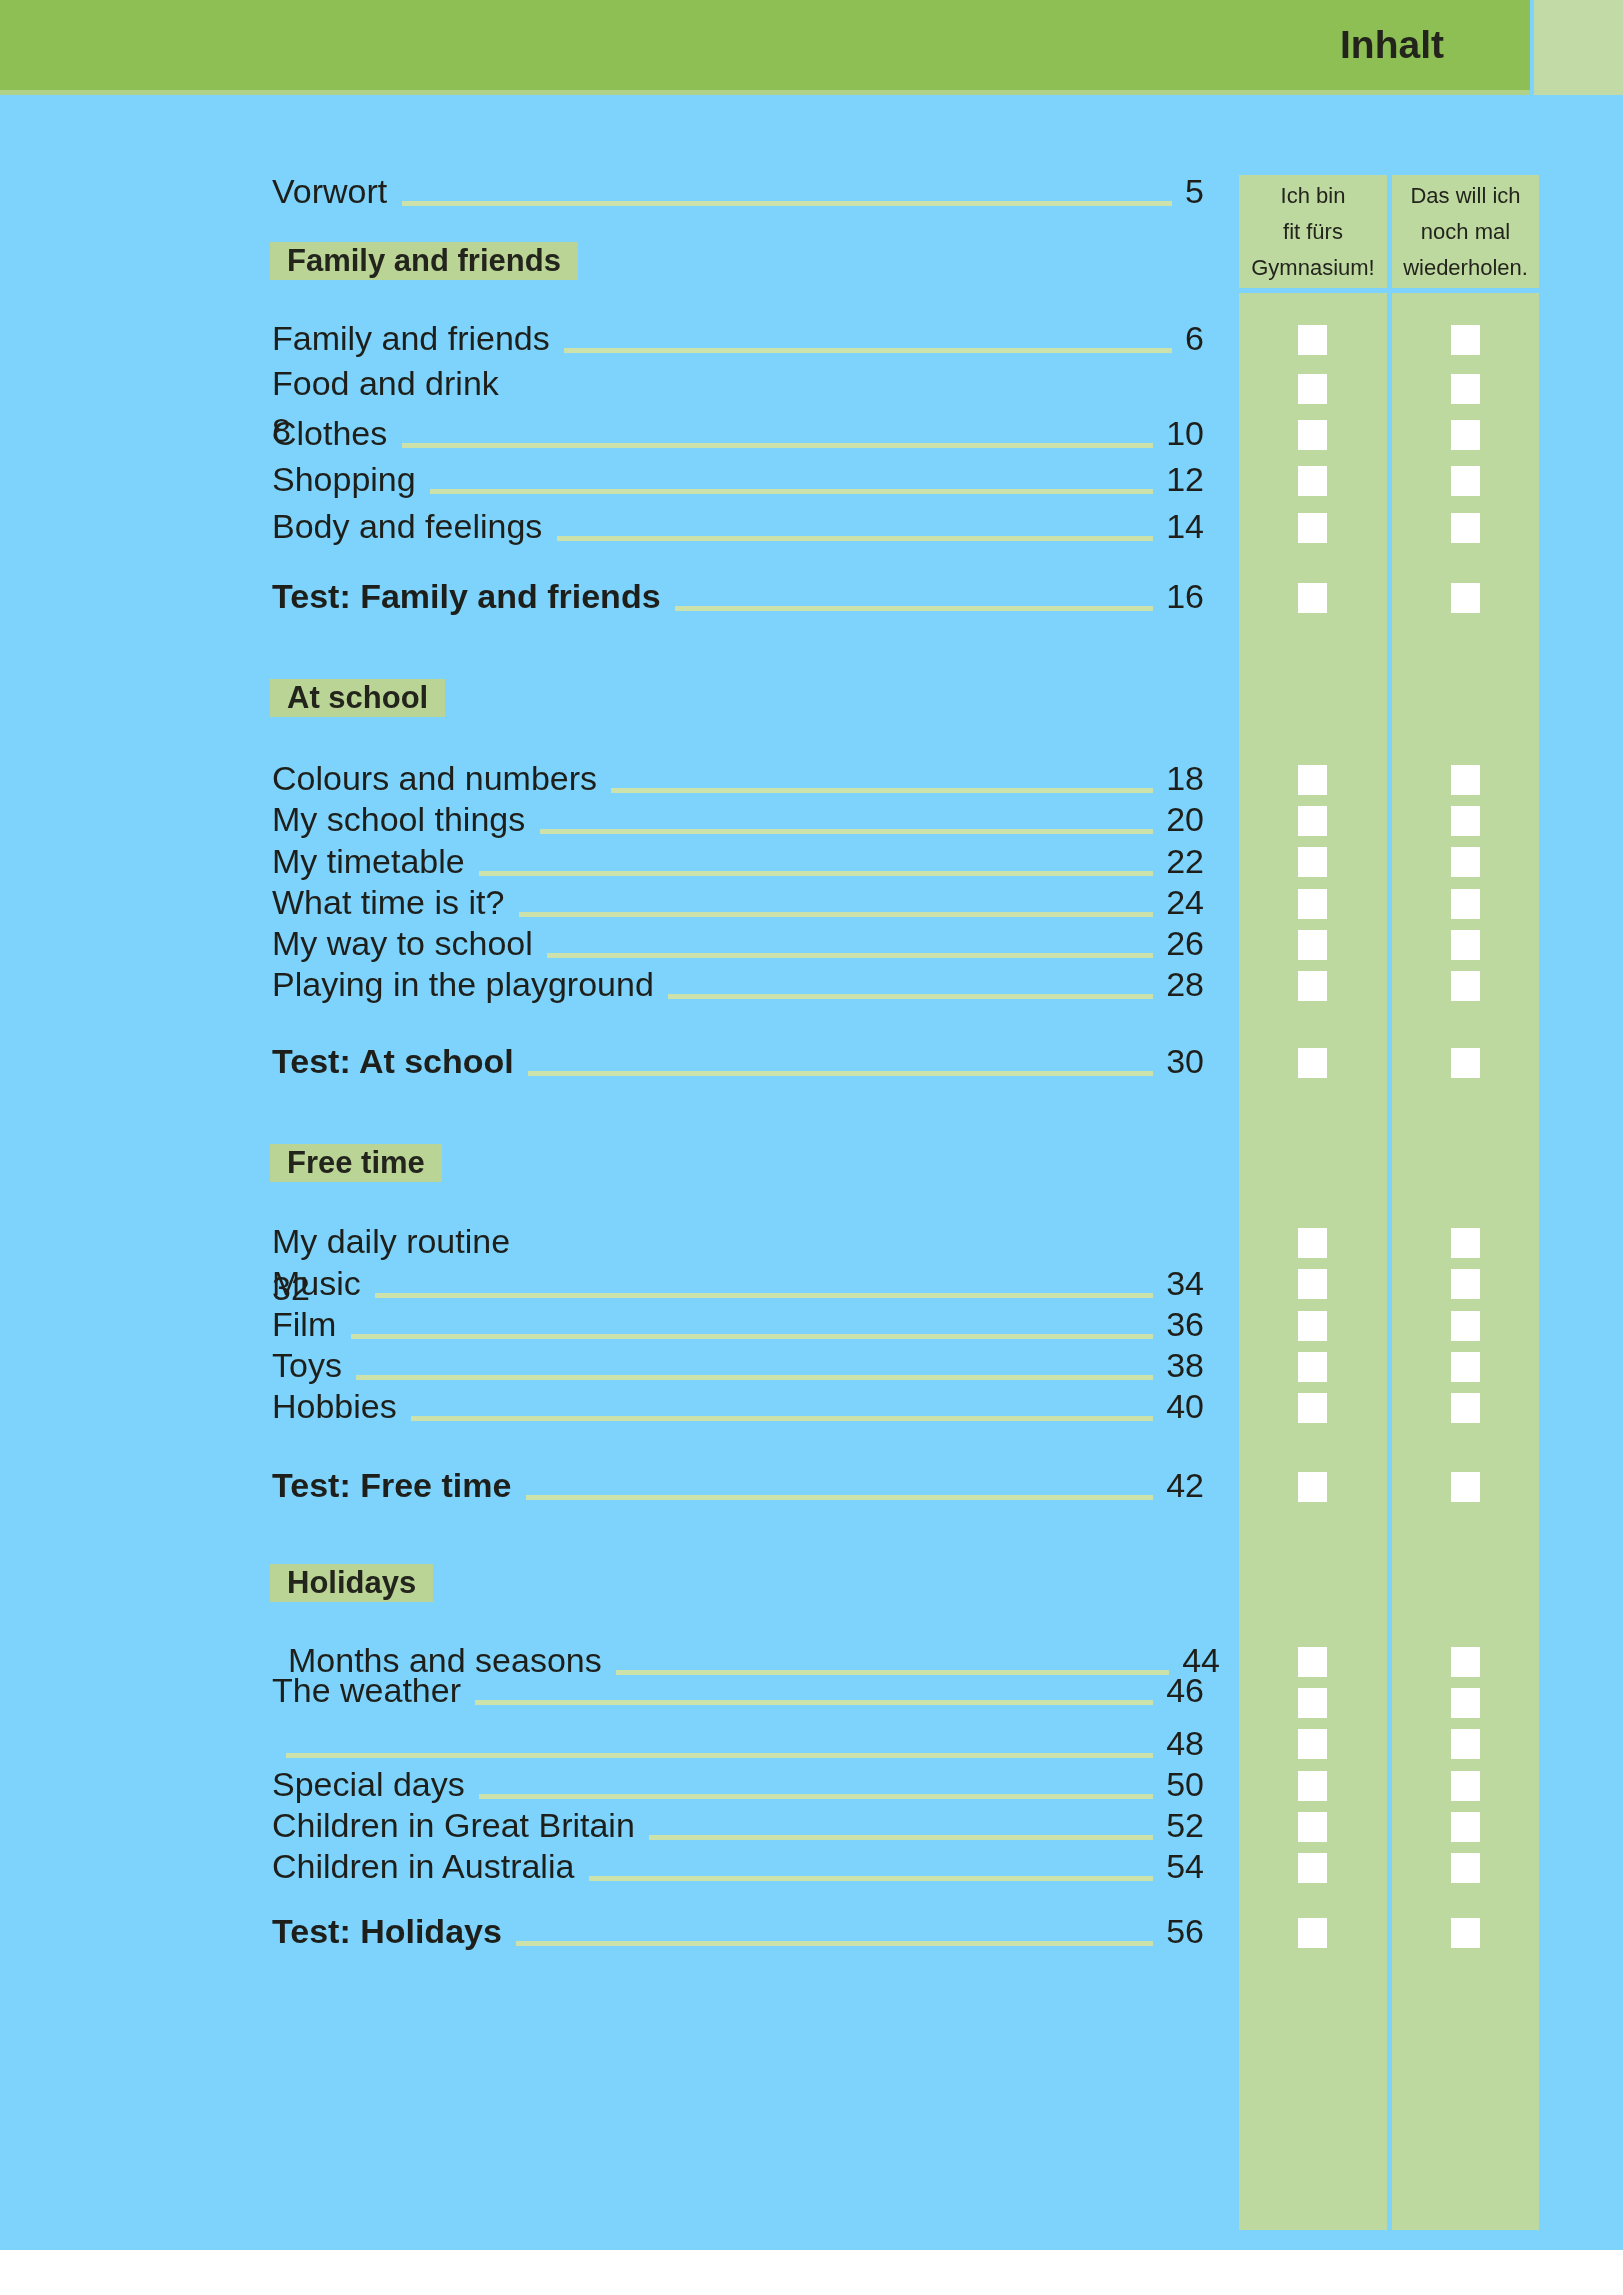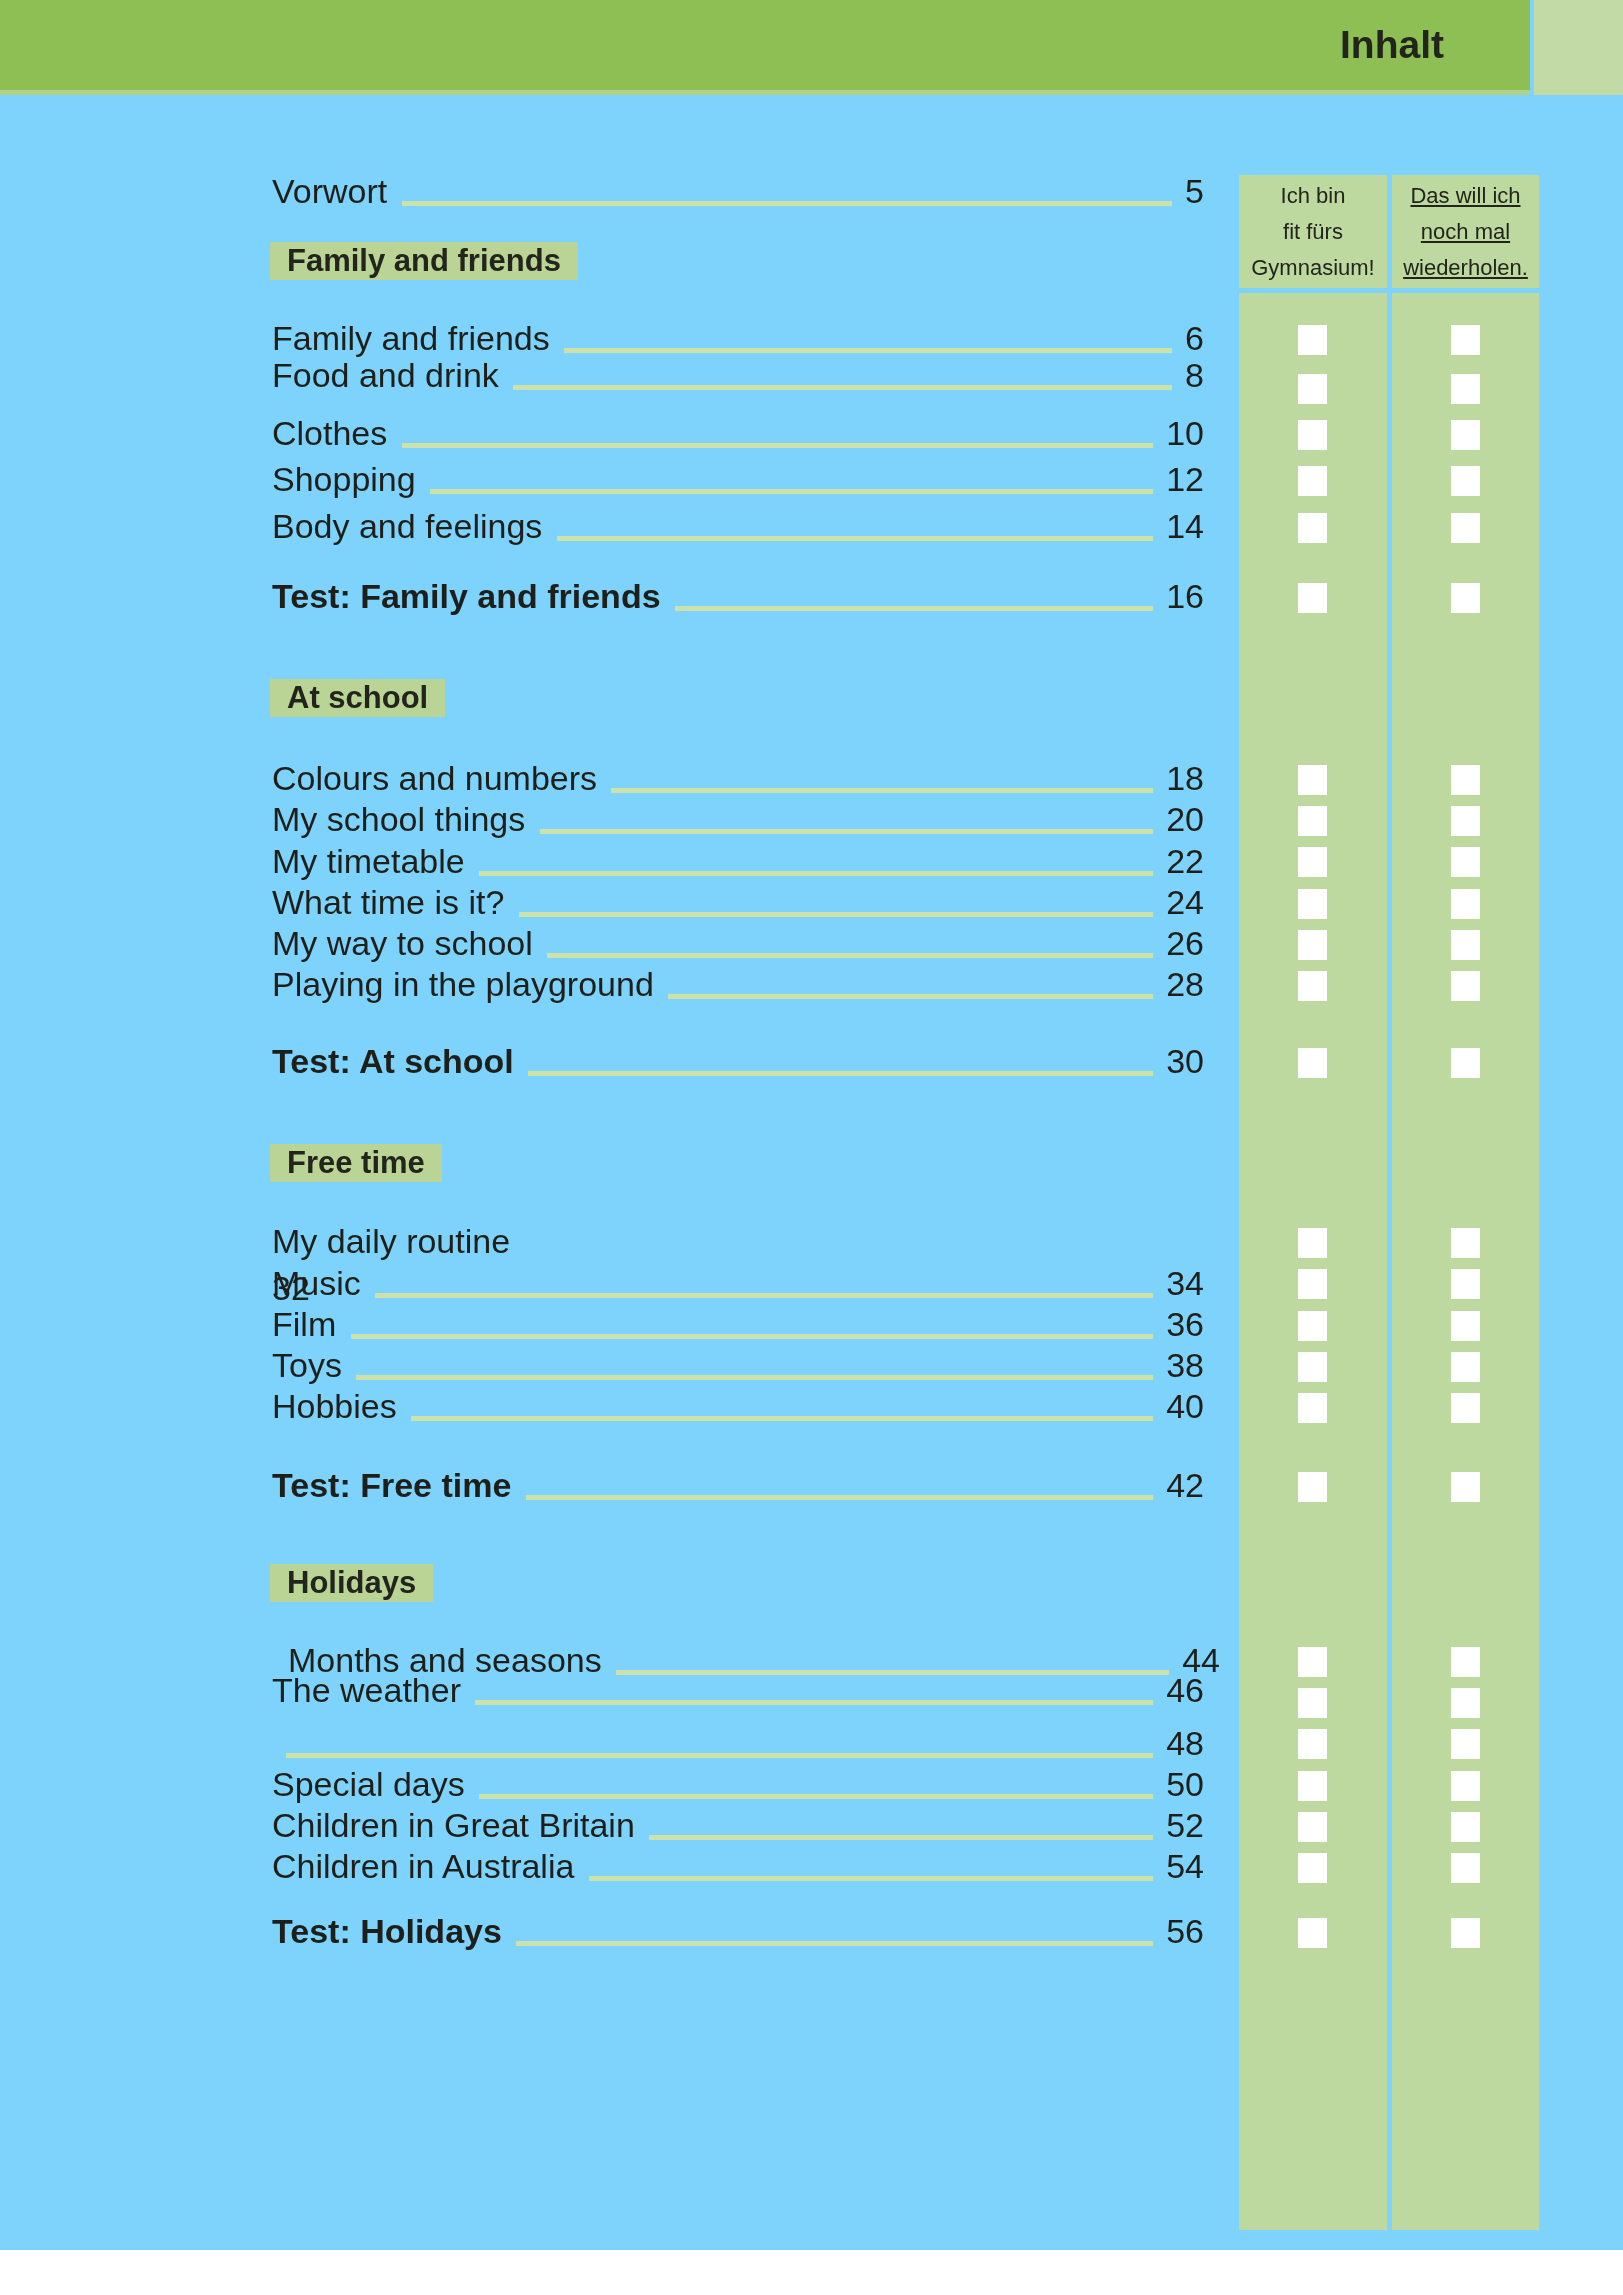--- a/index.html
+++ b/index.html
@@ -35,21 +35,21 @@
   }
   
   .col-header{
     position:absolute;top:175px;height:113px;
     background:#bed9a0;
     display:flex;align-items:center;justify-content:center;
     text-align:center;white-space:pre-line;
     font-size:22px;line-height:36px;color:#23251d;
   }
   .col-header.fit{left:1239px;width:148px;}
-  .col-header.repeat{left:1392px;width:147px;text-decoration:underline;}
+  .col-header.repeat{left:1392px;width:147px;}
   .col-block{
     position:absolute;top:293px;height:1937px;
     background:#bed9a0;
   }
   .col-block.fit{left:1239px;width:148px;}
   .col-block.repeat{left:1392px;width:147px;}
   .checkbox{
     position:absolute;width:29px;height:30px;
     background:#ffffff;
   }
@@ -100,21 +100,21 @@
         <span class="row-title">Vorwort</span>
         <div class="leader"></div>
         <span class="page-num">5</span>
       </div>
       <div class="section-label" style="top: 242px;">Family and friends</div>
       <div class="toc-row" style="top: 319px;">
         <span class="row-title">Family and friends</span>
         <div class="leader"></div>
         <span class="page-num">6</span>
       </div>
-      <div class="toc-row" style="top: 356px;">
+      <div class="toc-row" style="top: 364px; flex-direction: column;">
         <span class="row-title">Food and drink</span>
         <div class="leader"></div>
         <span class="page-num">8</span>
       </div>
       <div class="toc-row" style="top: 414px;">
         <span class="row-title">Clothes</span>
         <div class="leader"></div>
         <span class="page-num">10</span>
       </div>
       <div class="toc-row" style="top: 460px;">

